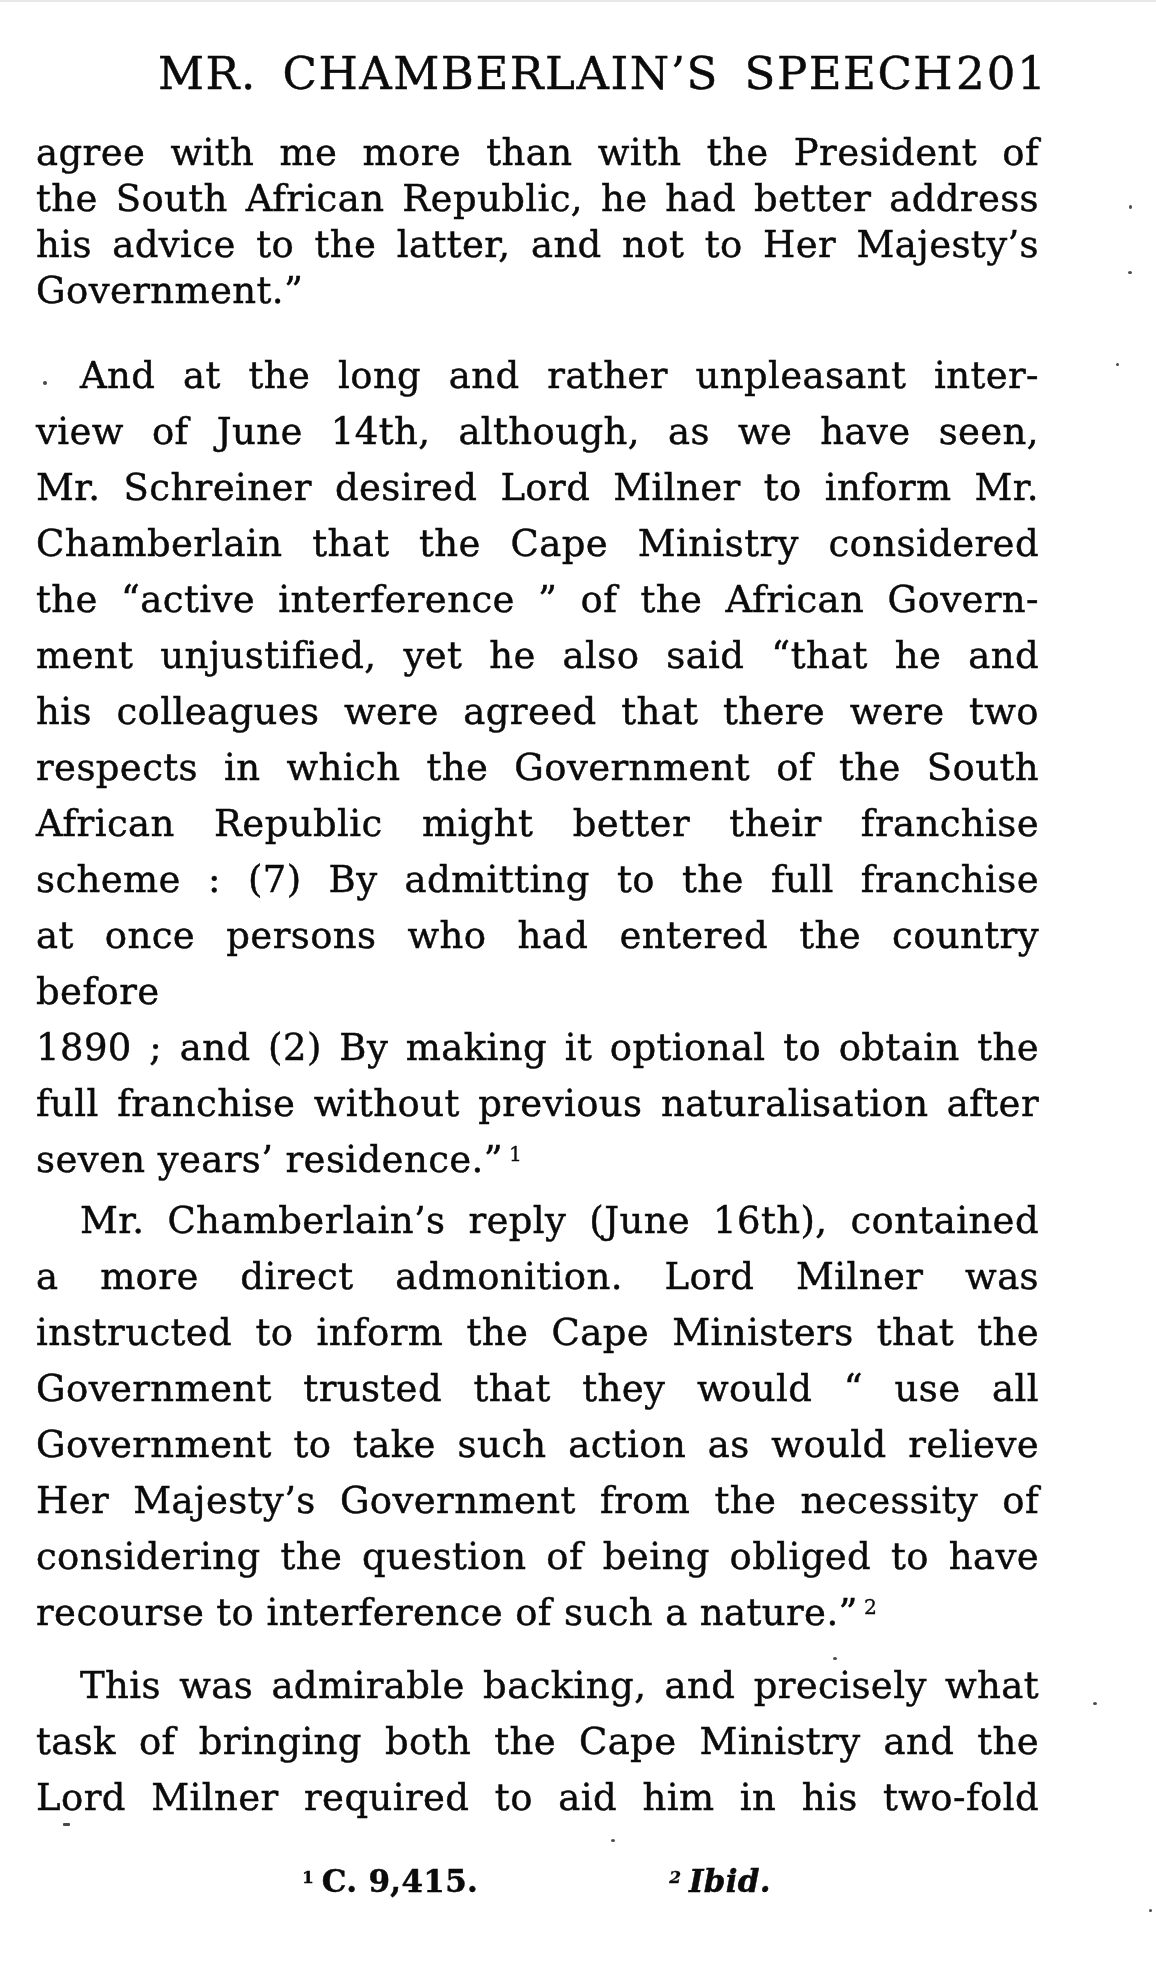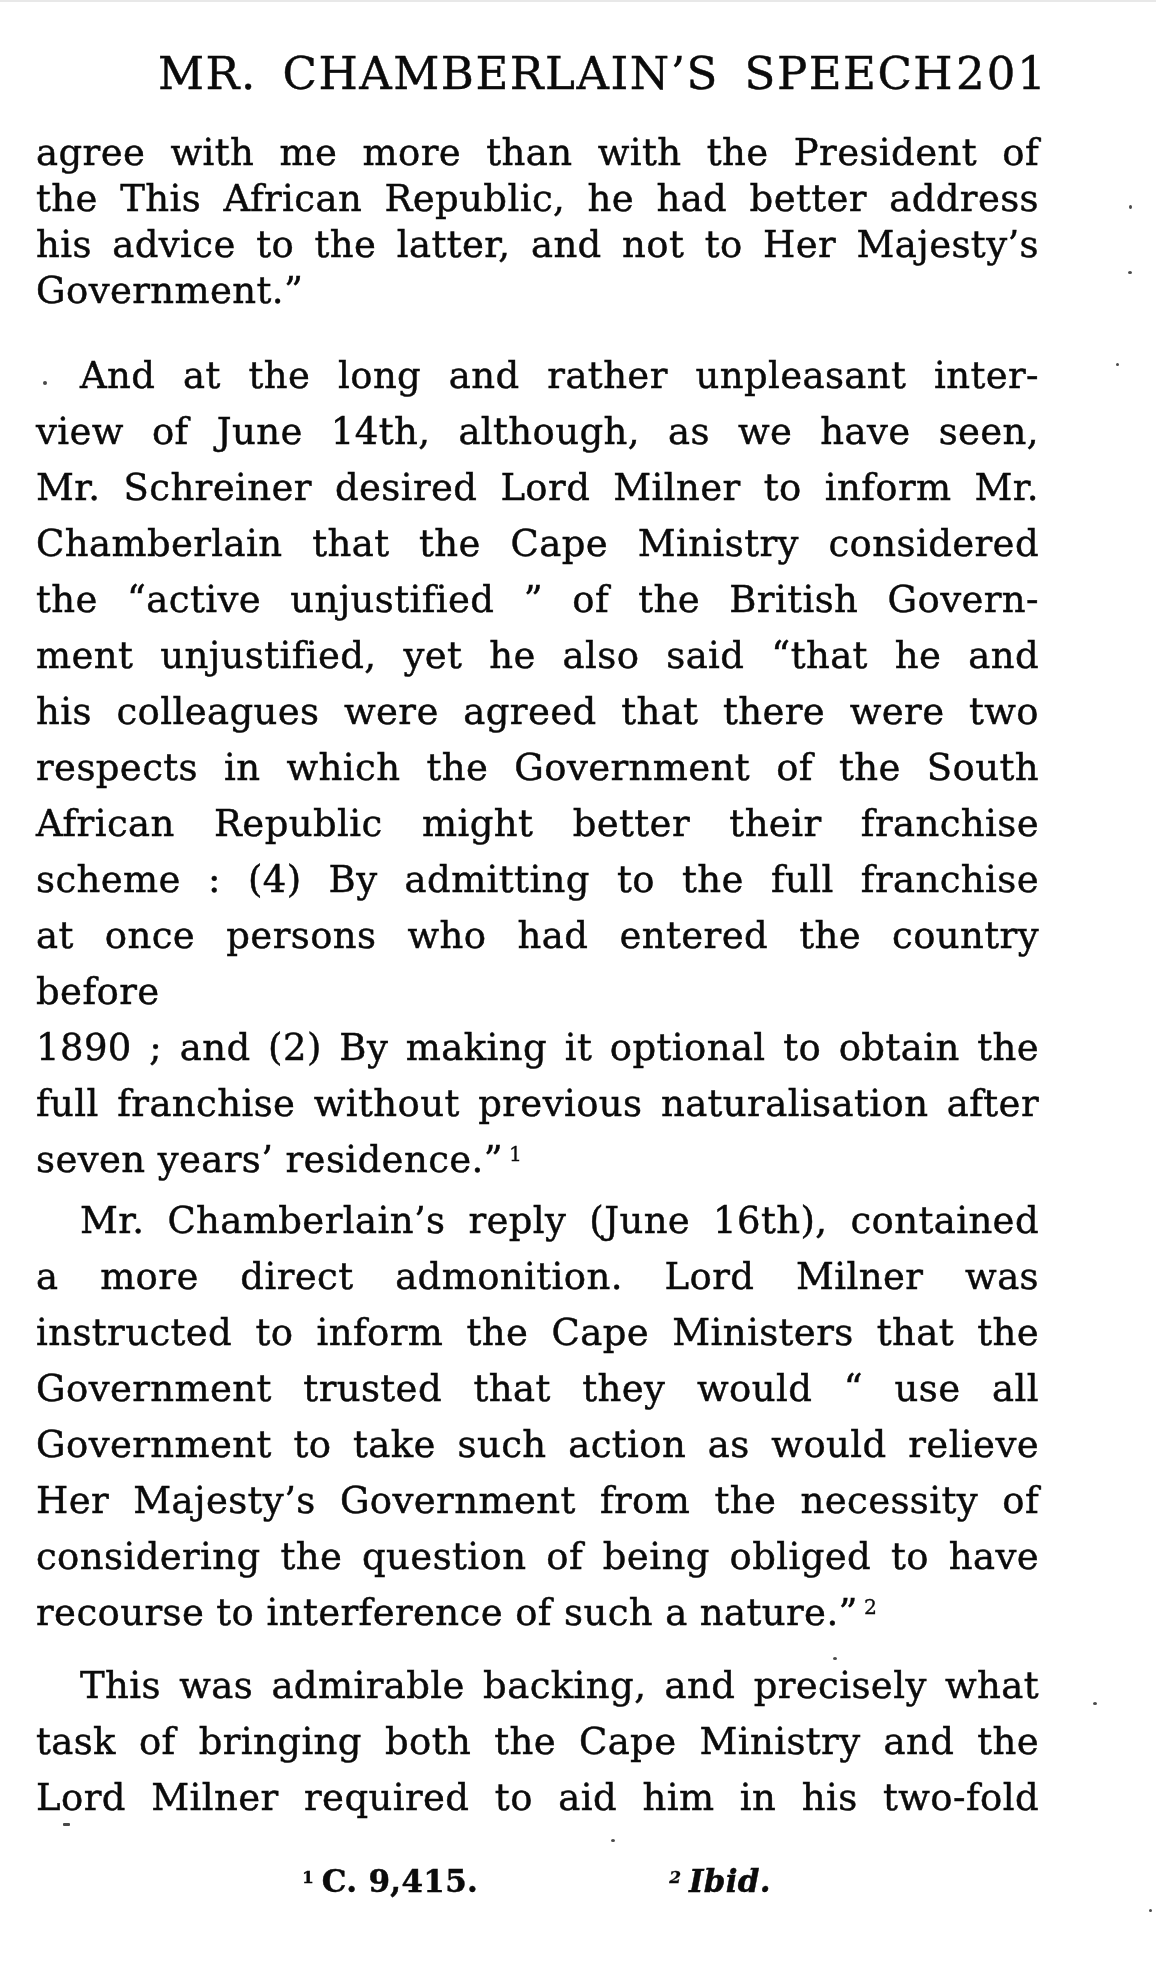--- a/index.html
+++ b/index.html
@@ -92,36 +92,36 @@
 
   <div class="running-head">
     <span class="head-title">MR. CHAMBERLAIN’S SPEECH</span>
     <span class="head-page">201</span>
   </div>
 
   <div class="text-block">
 
     <div class="para para-1">
       <div class="line">agree with me more than with the President of</div>
-      <div class="line">the This African Republic, he had better address</div>
+      <div class="line">the South African Republic, he had better address</div>
       <div class="line">his advice to the latter, and not to Her Majesty’s</div>
       <div class="line unjust">Government.”</div>
     </div>
 
     <div class="para para-2 para-indent">
       <div class="line">And at the long and rather unpleasant inter-</div>
       <div class="line">view of June 14th, although, as we have seen,</div>
       <div class="line">Mr. Schreiner desired Lord Milner to inform Mr.</div>
       <div class="line">Chamberlain that the Cape Ministry considered</div>
-      <div class="line">the “active unjustified ” of the British Govern-</div>
+      <div class="line">the “active interference ” of the African Govern-</div>
       <div class="line">ment unjustified, yet he also said “that he and</div>
       <div class="line">his colleagues were agreed that there were two</div>
       <div class="line">respects in which the Government of the South</div>
       <div class="line">African Republic might better their franchise</div>
-      <div class="line">scheme : (4) By admitting to the full franchise</div>
+      <div class="line">scheme : (7) By admitting to the full franchise</div>
       <div class="line">at once persons who had entered the country before</div>
       <div class="line">1890 ; and (2) By making it optional to obtain the</div>
       <div class="line">full franchise without previous naturalisation after</div>
       <div class="line unjust"><span>seven years’ residence.”</span><sup class="fn-ref">1</sup></div>
     </div>
 
     <div class="para para-3 para-indent">
       <div class="line">Mr. Chamberlain’s reply (June 16th), contained</div>
       <div class="line">a more direct admonition. Lord Milner was</div>
       <div class="line">instructed to inform the Cape Ministers that the</div>

